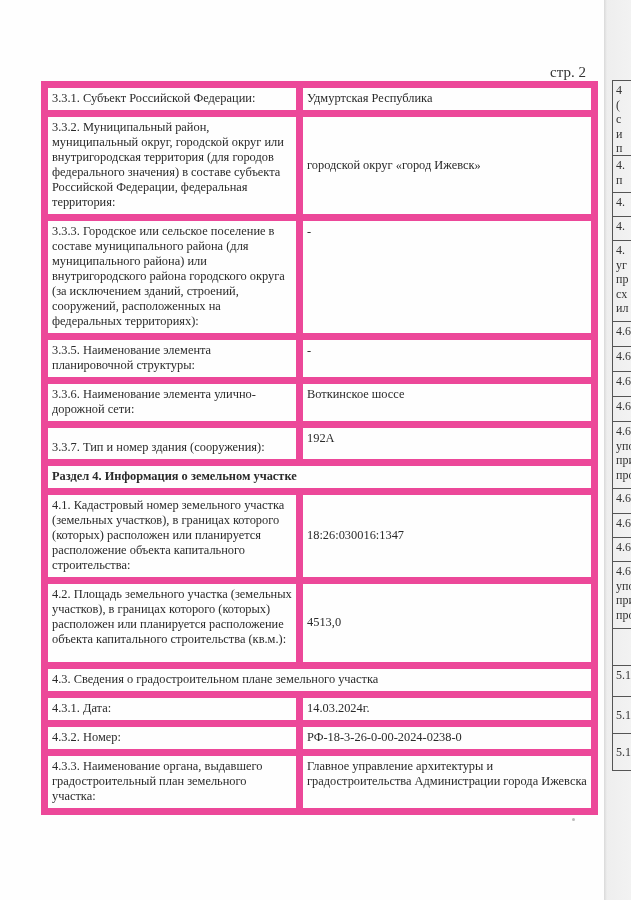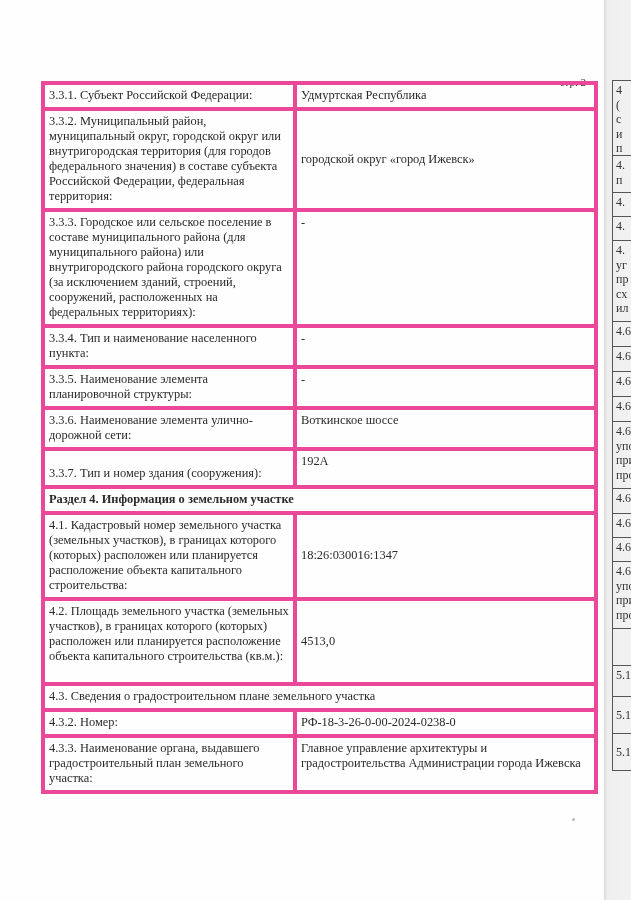--- a/index.html
+++ b/index.html
@@ -3,27 +3,27 @@
 <meta charset="utf-8">
 <style>
   html, body { margin: 0; padding: 0; }
   body {
     width: 631px; height: 900px; overflow: hidden; position: relative;
     background: #fdfdfd;
     font-family: "Liberation Serif", "DejaVu Serif", serif;
     color: #2a2a2a;
   }
   .page { position: absolute; left: 0; top: 0; width: 604px; height: 900px; background: #fefefe; }
-  .page-num { position: absolute; top: 76px; right: 18px; font-size: 11px; color: #333; }
+  .page-num { position: absolute; top: 64px; right: 18px; font-size: 15px; color: #333; }
   table.main {
     position: absolute; left: 41px; top: 81px; width: 557px;
     border-collapse: collapse; table-layout: fixed;
     font-size: 12.4px; line-height: 15px;
   }
-  table.main td { border: 4px solid #ec4899; padding: 3px 3px 4px 4px; vertical-align: top; }
+  table.main td { border: 7px solid #ec4899; padding: 3px 3px 4px 4px; vertical-align: top; }
   table.main td.label { width: 241px; }
   table.main td.value { }
   table.main td.mid { vertical-align: middle; }
   table.main td.section { text-align: left; font-weight: bold; vertical-align: middle; }
   table.main td.span { text-align: left; }
   .dot { position: absolute; left: 572px; top: 818px; width: 3px; height: 3px; background: #bbb; border-radius: 50%; }
 
   
   .next-page {
     position: absolute; left: 604px; top: 0; width: 27px; height: 900px;
@@ -50,24 +50,20 @@
         <td class="value mid">Удмуртская Республика</td>
       </tr>
       <tr style="height:99px">
         <td class="label">3.3.2. Муниципальный район, муниципальный округ, городской округ или внутригородская территория (для городов федерального значения) в составе субъекта Российской Федерации, федеральная территория:</td>
         <td class="value mid">городской округ «город Ижевск»</td>
       </tr>
       <tr style="height:114px">
         <td class="label">3.3.3. Городское или сельское поселение в составе муниципального района (для муниципального района) или внутригородского района городского округа (за исключением зданий, строений, сооружений, расположенных на федеральных территориях):</td>
         <td class="value">-</td>
       </tr>
-      <tr style="height:40px">
-        <td class="label">3.3.4. Тип и наименование населенного пункта:</td>
-        <td class="value">-</td>
-      </tr>
       <tr style="height:41px">
         <td class="label">3.3.5. Наименование элемента планировочной структуры:</td>
         <td class="value">-</td>
       </tr>
       <tr style="height:40px">
         <td class="label">3.3.6. Наименование элемента улично-дорожной сети:</td>
         <td class="value">Воткинское шоссе</td>
       </tr>
       <tr style="height:38px">
         <td class="label" style="vertical-align:bottom">3.3.7. Тип и номер здания (сооружения):</td>
@@ -79,20 +75,24 @@
       <tr style="height:83px">
         <td class="label">4.1. Кадастровый номер земельного участка (земельных участков), в границах которого (которых) расположен или планируется расположение объекта капитального строительства:</td>
         <td class="value mid">18:26:030016:1347</td>
       </tr>
       <tr style="height:85px">
         <td class="label">4.2. Площадь земельного участка (земельных участков), в границах которого (которых) расположен или планируется расположение объекта капитального строительства  (кв.м.):</td>
         <td class="value mid">4513,0</td>
       </tr>
       <tr style="height:26px">
         <td class="span mid" colspan="2">4.3. Сведения о градостроительном плане земельного участка</td>
+      </tr>
+      <tr style="height:27px">
+        <td class="label mid">4.3.1. Дата:</td>
+        <td class="value mid">14.03.2024г.</td>
       </tr>
       <tr style="height:26px">
         <td class="label mid">4.3.2. Номер:</td>
         <td class="value mid">РФ-18-3-26-0-00-2024-0238-0</td>
       </tr>
       <tr style="height:56px">
         <td class="label">4.3.3. Наименование органа, выдавшего градостроительный план земельного участка:</td>
         <td class="value">Главное управление архитектуры и градостроительства Администрации города Ижевска</td>
       </tr>
     </tbody>

